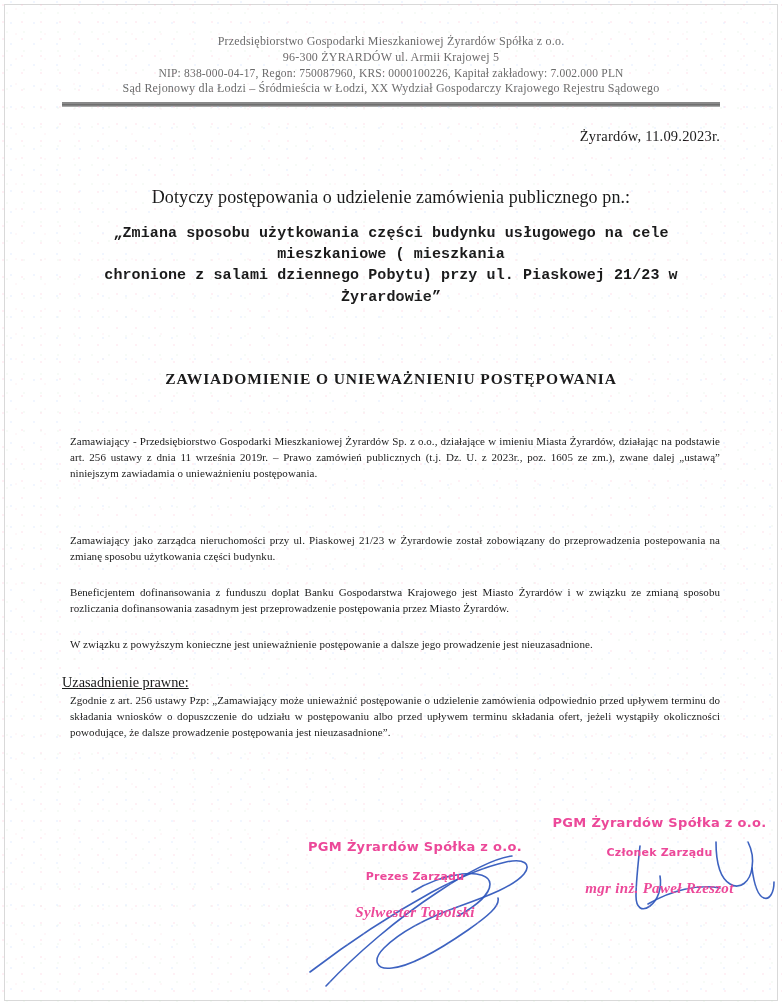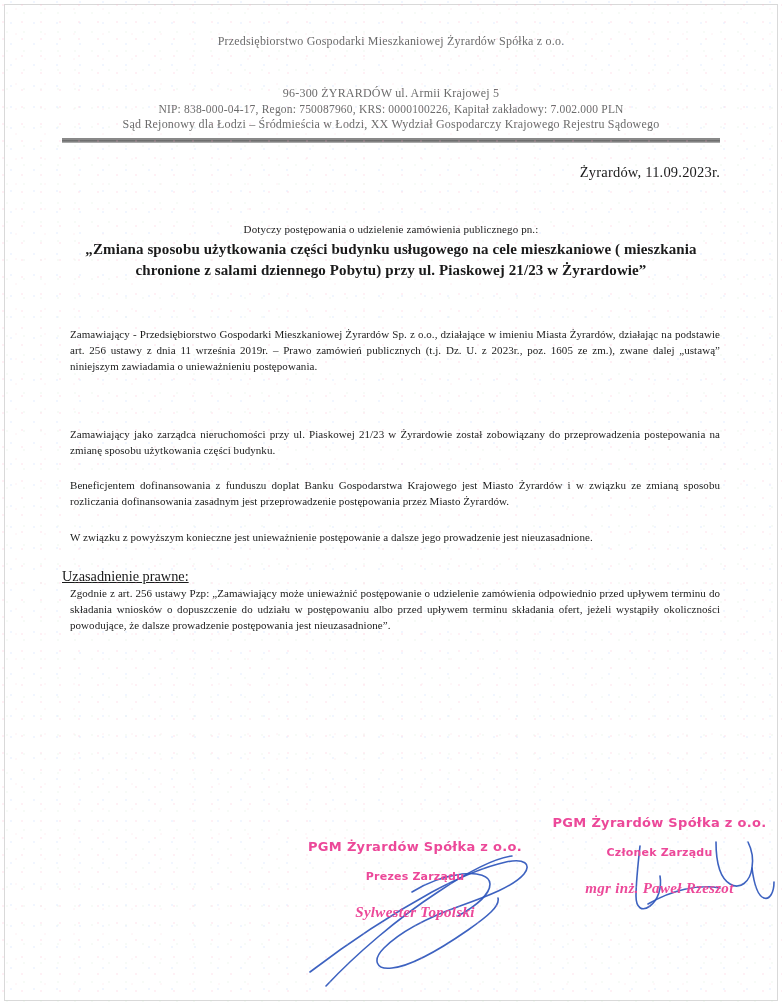--- a/index.html
+++ b/index.html
@@ -56,21 +56,21 @@
     margin: 34px 62px 0 62px;
     text-align: center;
     color: #6b6b6b;
     font-family: "Liberation Serif", serif;
     font-size: 11.5px;
     line-height: 1.32;
     letter-spacing: .2px;
   }
   .letterhead .lh-line { white-space: nowrap; }
   .letterhead .lh-1 { font-size: 12px; }
-  .letterhead .lh-2 { font-size: 12px; margin-top: 36px; }
+  .letterhead .lh-2 { font-size: 12px; }
   .letterhead .lh-3 { font-size: 11.5px; text-align: center; }
   .letterhead .lh-4 { font-size: 12px; }
 
   .rule {
     margin: 5px 62px 0 62px;
     height: 4px;
     background: linear-gradient(to bottom,
        #9a9a9a 0%, #6d6d6d 35%, #7d7d7d 60%, #bdbdbd 100%);
     border-top: 1px solid #888;
   }
@@ -82,29 +82,30 @@
     font-size: 14.5px;
     letter-spacing: .2px;
   }
 
   
   .subject {
     margin: 42px 62px 0 62px;
     text-align: center;
   }
   .subject-intro {
-    font-size: 11px;
+    font-size: 18px;
     letter-spacing: .1px;
   }
   .subject-title {
-    margin-top: 4px;
+    margin-top: 15px;
     font-weight: bold;
     font-size: 15px;
     line-height: 1.42;
     letter-spacing: .1px;
+    font-family: Liberation Mono, monospace;
   }
 
   
   .doc-heading {
     margin: 62px 62px 0 62px;
     text-align: center;
     font-weight: bold;
     font-size: 15.5px;
     letter-spacing: .9px;
   }
@@ -205,20 +206,21 @@
     <div class="date-line">Żyrardów, 11.09.2023r.</div>
 
     <div class="subject">
       <div class="subject-intro">Dotyczy postępowania o udzielenie zamówienia publicznego pn.:</div>
       <div class="subject-title">
         <div>„Zmiana sposobu użytkowania części budynku usługowego na cele mieszkaniowe ( mieszkania</div>
         <div>chronione z salami dziennego Pobytu) przy ul. Piaskowej 21/23 w Żyrardowie”</div>
       </div>
     </div>
 
+    <div class="doc-heading">ZAWIADOMIENIE O UNIEWAŻNIENIU POSTĘPOWANIA</div>
 
     <div class="body">
 
       <p class="para">Zamawiający - Przedsiębiorstwo Gospodarki Mieszkaniowej Żyrardów Sp. z o.o., działające w imieniu Miasta Żyrardów, działając na podstawie art. 256  ustawy z dnia 11 września 2019r. – Prawo zamówień publicznych (t.j. Dz. U. z 2023r., poz. 1605 ze zm.), zwane dalej „ustawą” niniejszym zawiadamia o unieważnieniu postępowania.</p>
 
       <div class="gap-lg"></div>
 
       <p class="para">Zamawiający jako zarządca nieruchomości przy ul. Piaskowej 21/23 w Żyrardowie został zobowiązany do przeprowadzenia postepowania na zmianę sposobu użytkowania  części budynku.</p>
 
       <div class="gap-sm"></div>

